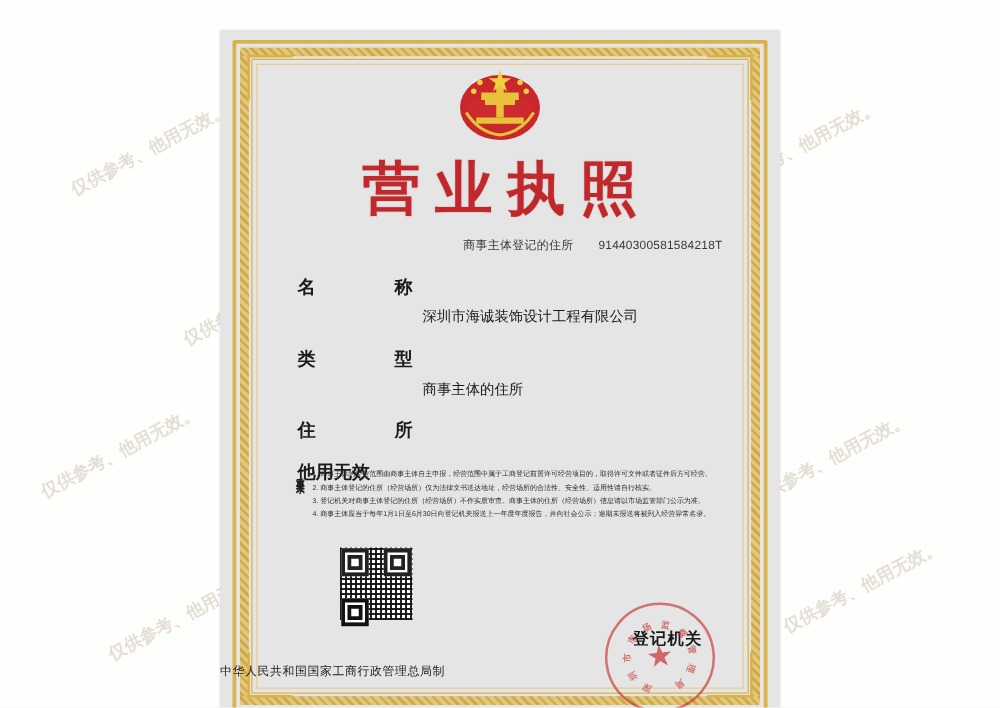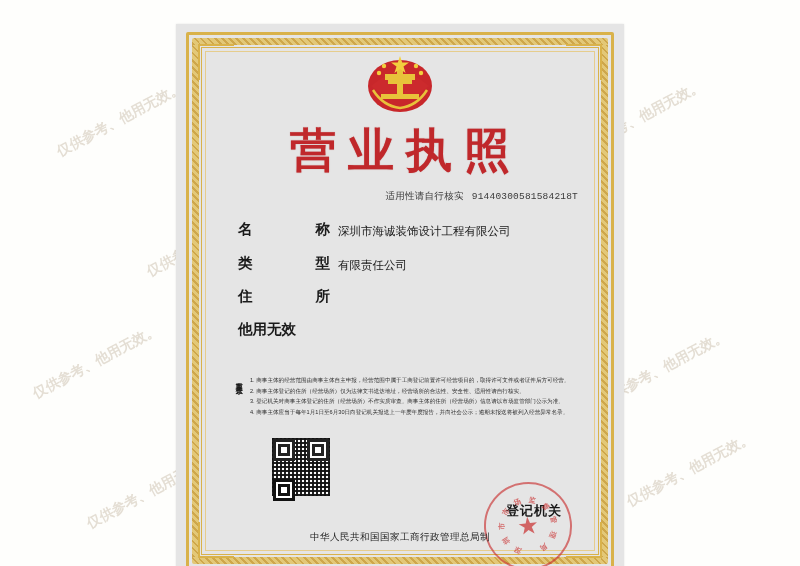--- a/index.html
+++ b/index.html
@@ -107,24 +107,24 @@
   .credit-line {
     position: absolute;
     right: 46px;
     top: 166px;
     font-size: 9.5px;
     color: #3a3a3a;
     letter-spacing: 0.3px;
     white-space: nowrap;
   }
   .credit-line .code {
-    font-family: Liberation Mono, monospace;
+    font-family: Liberation Sans, sans-serif;
     font-size: 9.5px;
     letter-spacing: 0.2px;
-    margin-left: 8px;
+    margin-left: 20px;
   }
   
   .fields {
     position: absolute;
     left: 62px;
     top: 196px;
     right: 40px;
   }
   .field-row {
     display: flex;
@@ -140,26 +140,27 @@
     font-weight: 700;
     color: #1a1a1a;
     display: flex;
     justify-content: space-between;
     letter-spacing: 0;
     padding-right: 8px;
   }
   .field-label.wide { letter-spacing: 0; }
   .field-label span { display: inline-block; }
   .field-value {
-    font-family: Liberation Sans, sans-serif;
+    font-family: Liberation Mono, monospace;
     font-size: 11.5px;
     color: #1a1a1a;
     line-height: 1.45;
     padding-top: 3px;
     max-width: 250px;
+    margin-top: 24px;
   }
   
   .notice {
     position: absolute;
     left: 58px;
     top: 352px;
     right: 44px;
     display: flex;
     font-size: 5.6px;
     color: #2b2b2b;
@@ -263,21 +264,20 @@
     top: 50%;
     transform-origin: 0 0;
     white-space: nowrap;
     font-weight: 700;
   }
   
   .footer {
     position: absolute;
     left: 0; right: 0;
     bottom: 34px;
-    text-align: center;
     font-family: Liberation Sans, sans-serif;
     font-size: 9.5px;
     color: #222;
     letter-spacing: 0.5px;
   }
   
   .wm {
     position: absolute;
     color: rgba(170,150,120,0.30);
     font-family: "DejaVu Sans", sans-serif;
@@ -332,39 +332,39 @@
         <circle cx="16" cy="27" r="2.2" fill="#f2cf3e"></circle>
         <circle cx="53" cy="20" r="2.2" fill="#f2cf3e"></circle>
         <circle cx="58" cy="27" r="2.2" fill="#f2cf3e"></circle>
         <path d="M10 44 Q20 60 37 62 Q54 60 64 44" stroke="#e8c23a" stroke-width="2.5" fill="none"></path>
       </svg>
     </div>
 
     <div class="title">营业执照</div>
 
     <div class="credit-line">
-      <span>适用性请自行核实</span><span class="code">91440300581584218T</span>
+      <span>商事主体登记的住所</span><span class="code">91440300581584218T</span>
     </div>
 
     <div class="fields">
 
       <div class="field-row">
         <div class="field-label">
           <span>名</span>
           <span>称</span>
         </div>
         <div class="field-value">深圳市海诚装饰设计工程有限公司</div>
       </div>
 
       <div class="field-row">
         <div class="field-label">
           <span>类</span>
           <span>型</span>
         </div>
-        <div class="field-value">有限责任公司</div>
+        <div class="field-value">商事主体的住所</div>
       </div>
 
       <div class="field-row">
         <div class="field-label">
           <span>住</span>
           <span>所</span>
         </div>
       </div>
 
 

